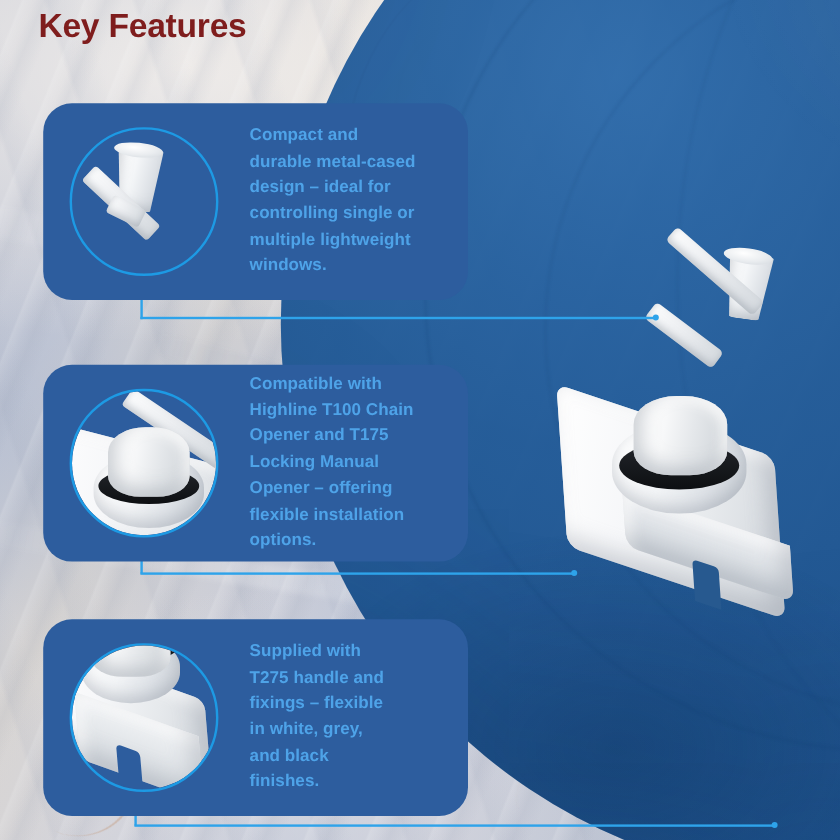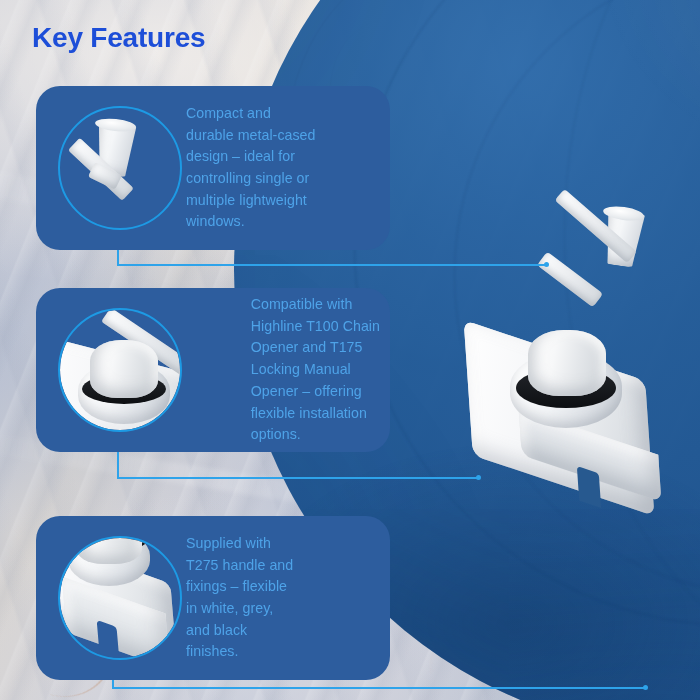--- a/index.html
+++ b/index.html
@@ -87,43 +87,43 @@
   .w3{left:330px;top:-10px;width:600px;height:880px;border-color:rgba(20,66,116,.18);}
 
   
   .conn{position:absolute;}
   .conn .h{position:absolute;height:1.6px;background:#2ea3ea;}
   .conn .v{position:absolute;width:1.6px;background:#2ea3ea;}
   .conn .dot{position:absolute;width:5px;height:5px;border-radius:50%;background:#2ea3ea;}
 
   
   .title{
-    position:absolute;left:32px;top:22px;
-    font-size:28px;font-weight:bold;color:#1d4ed8;letter-spacing:-.2px;
+    position:absolute;left:32px;top:6px;
+    font-size:28px;font-weight:bold;color:#7f1d1d;letter-spacing:-.2px;
   }
 
   
   .card{
     position:absolute;left:36px;width:354px;height:164px;
     background:#2d5d9e;border-radius:24px;
     display:flex;align-items:center;
   }
   .card.c1{top:86px;}
-  .card.c2{top:288px;justify-content:space-between;}
+  .card.c2{top:304px;}
   .card.c3{top:516px;}
 
   .thumb{
     position:relative;width:120px;height:120px;margin-left:22px;flex:0 0 auto;
     border-radius:50%;border:2.5px solid #1d9ae4;overflow:hidden;
     background:#2d5d9e;
   }
   .thumb-inner{position:absolute;inset:0;overflow:hidden;border-radius:50%;}
 
   .card-text{
-    margin-left:4px;color:#4ea3e8;font-size:14.2px;font-weight:normal;
+    margin-left:26px;color:#4ea3e8;font-size:14.2px;font-weight:bold;
     line-height:1.53;letter-spacing:.05px;white-space:pre-line;padding-right:10px;
   }
 
   
   .prod{position:absolute;}
   .knob{
     position:absolute;border-radius:46% 46% 40% 40%/36% 36% 30% 30%;
     background:linear-gradient(100deg,#ffffff 0%,#f7f8f9 34%,#e4e7ea 62%,#cdd2d7 100%);
     box-shadow:inset 6px -6px 14px rgba(150,158,168,.5), inset -5px 4px 10px rgba(255,255,255,.9);
   }

